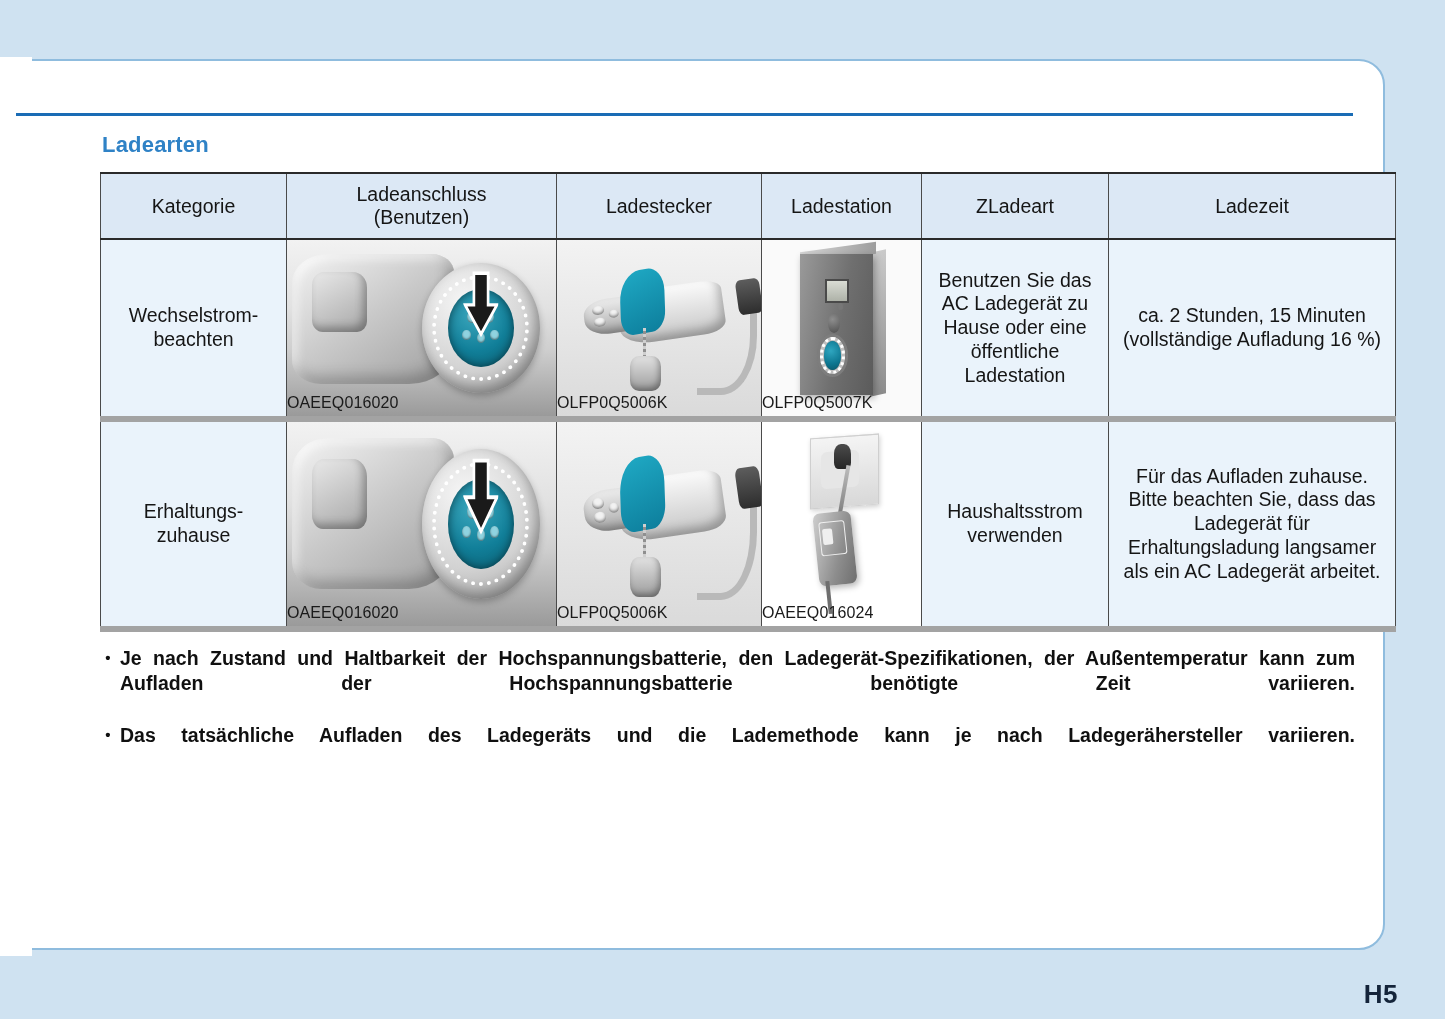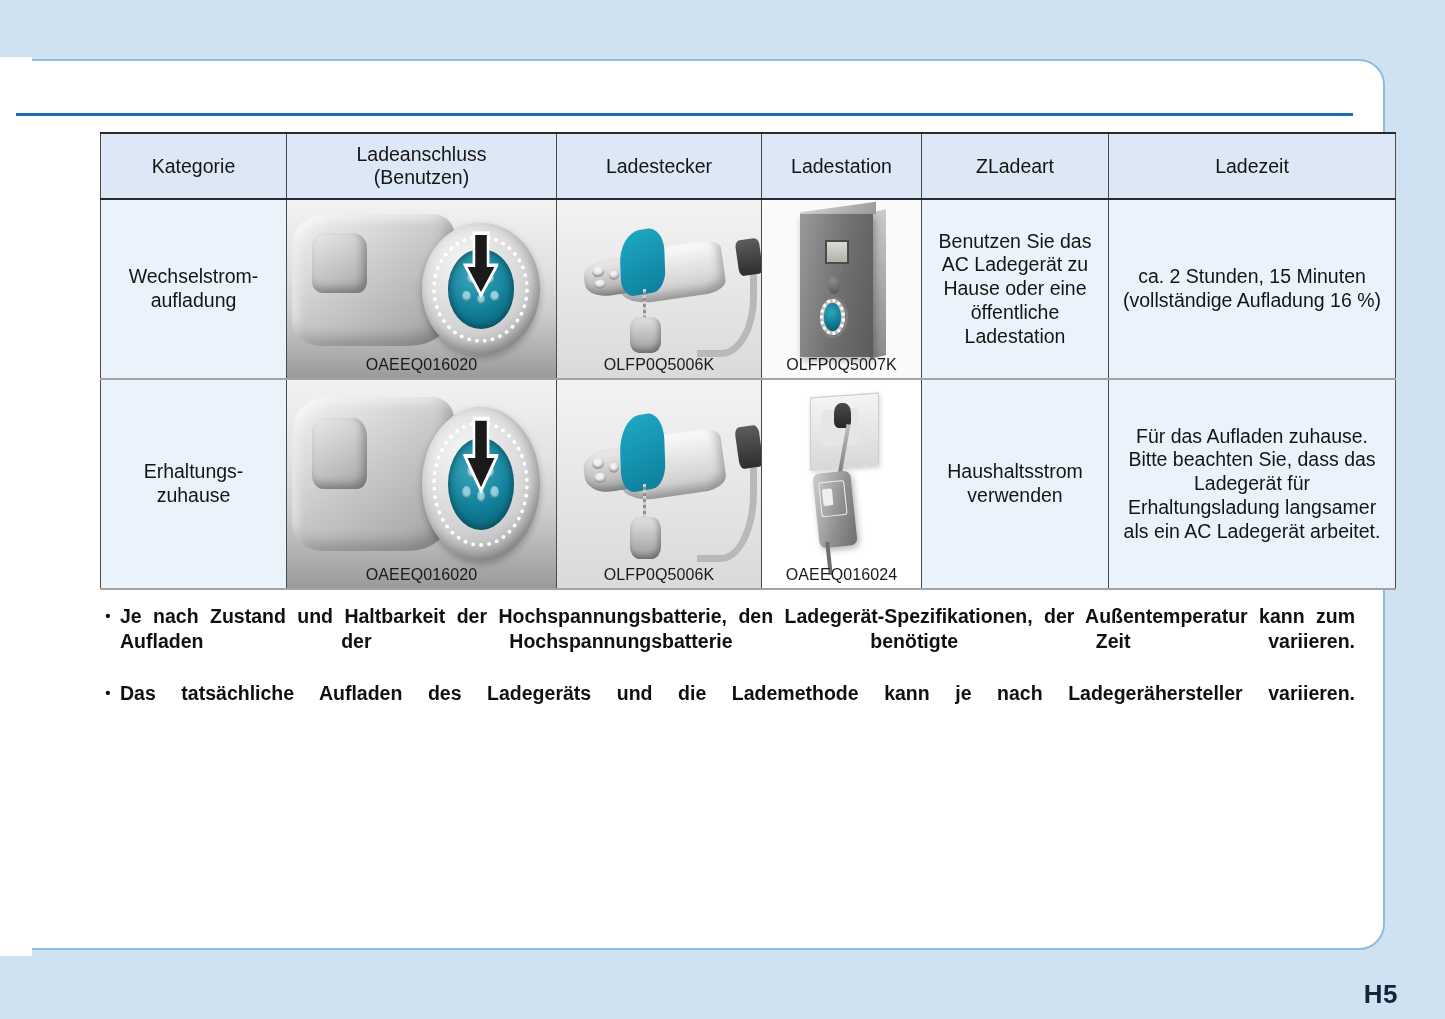--- a/index.html
+++ b/index.html
@@ -51,21 +51,21 @@
     width:1253px;
     table-layout:fixed;
     border-top:2px solid #2a2a2a;
     border-bottom:2px solid #2a2a2a;
     padding-left:16px;
   }
   table.charge-table td,
   table.charge-table th{
     border-left:1px solid #4a4a4a;
     border-right:1px solid #4a4a4a;
-    border-bottom:2px solid #a3a3a3;
+    border-bottom:6px solid #a3a3a3;
     background:#eaf3fb;
     font-weight:normal;
     font-size:19.5px;
     color:#151515;
     text-align:center;
     vertical-align:middle;
     padding:4px 7px;
     box-sizing:border-box;
   }
   table.charge-table thead th{
@@ -84,21 +84,21 @@
     vertical-align:bottom;
   }
   td.text-left{
     text-align:left;
     padding-left:12px;
     padding-right:8px;
   }
   .cap{
     position:absolute;
     left:0;right:0;bottom:3px;
-    text-align:center;
+    text-align:left;
     font-size:16px;
     color:#1a1a1a;
     z-index:4;
     letter-spacing:.1px;
   }
   .img-wrap{position:absolute;left:0;top:0;right:0;bottom:0;overflow:hidden;}
 
   
   .port-scene{position:absolute;inset:0;background:
       linear-gradient(180deg,#f2f2f2 0%,#e2e2e2 38%,#cfcfcf 62%,#9a9a9a 100%);}
@@ -307,41 +307,42 @@
   }
 </style>
 </head>
 <body>
 
 <div class="page-sheet"></div>
 <div class="header-rule"></div>
 
 <div class="content">
 
+  <h2 class="section-title">Ladearten</h2>
 
   <table class="charge-table">
     <thead>
       <tr>
         <th style="width:186px">Kategorie</th>
         <th style="width:270px">
           <span>Ladeanschluss</span><br>
           <span>(Benutzen)</span>
         </th>
         <th style="width:205px">Ladestecker</th>
         <th style="width:160px">Ladestation</th>
         <th style="width:187px">ZLadeart</th>
         <th style="width:287px">Ladezeit</th>
       </tr>
     </thead>
     <tbody>
 
       <tr style="height:180px">
         <td>
           <span>Wechselstrom-</span><br>
-          <span>aufladung</span>
+          <span>beachten</span>
         </td>
         <td class="img-cell">
           <div class="img-wrap">
             <div class="port-scene">
               <div class="port-body">
                 <div class="port-lid"></div>
               </div>
               <div class="port-ring">
                 <div class="port-dots"></div>
                 <div class="port-inner">

